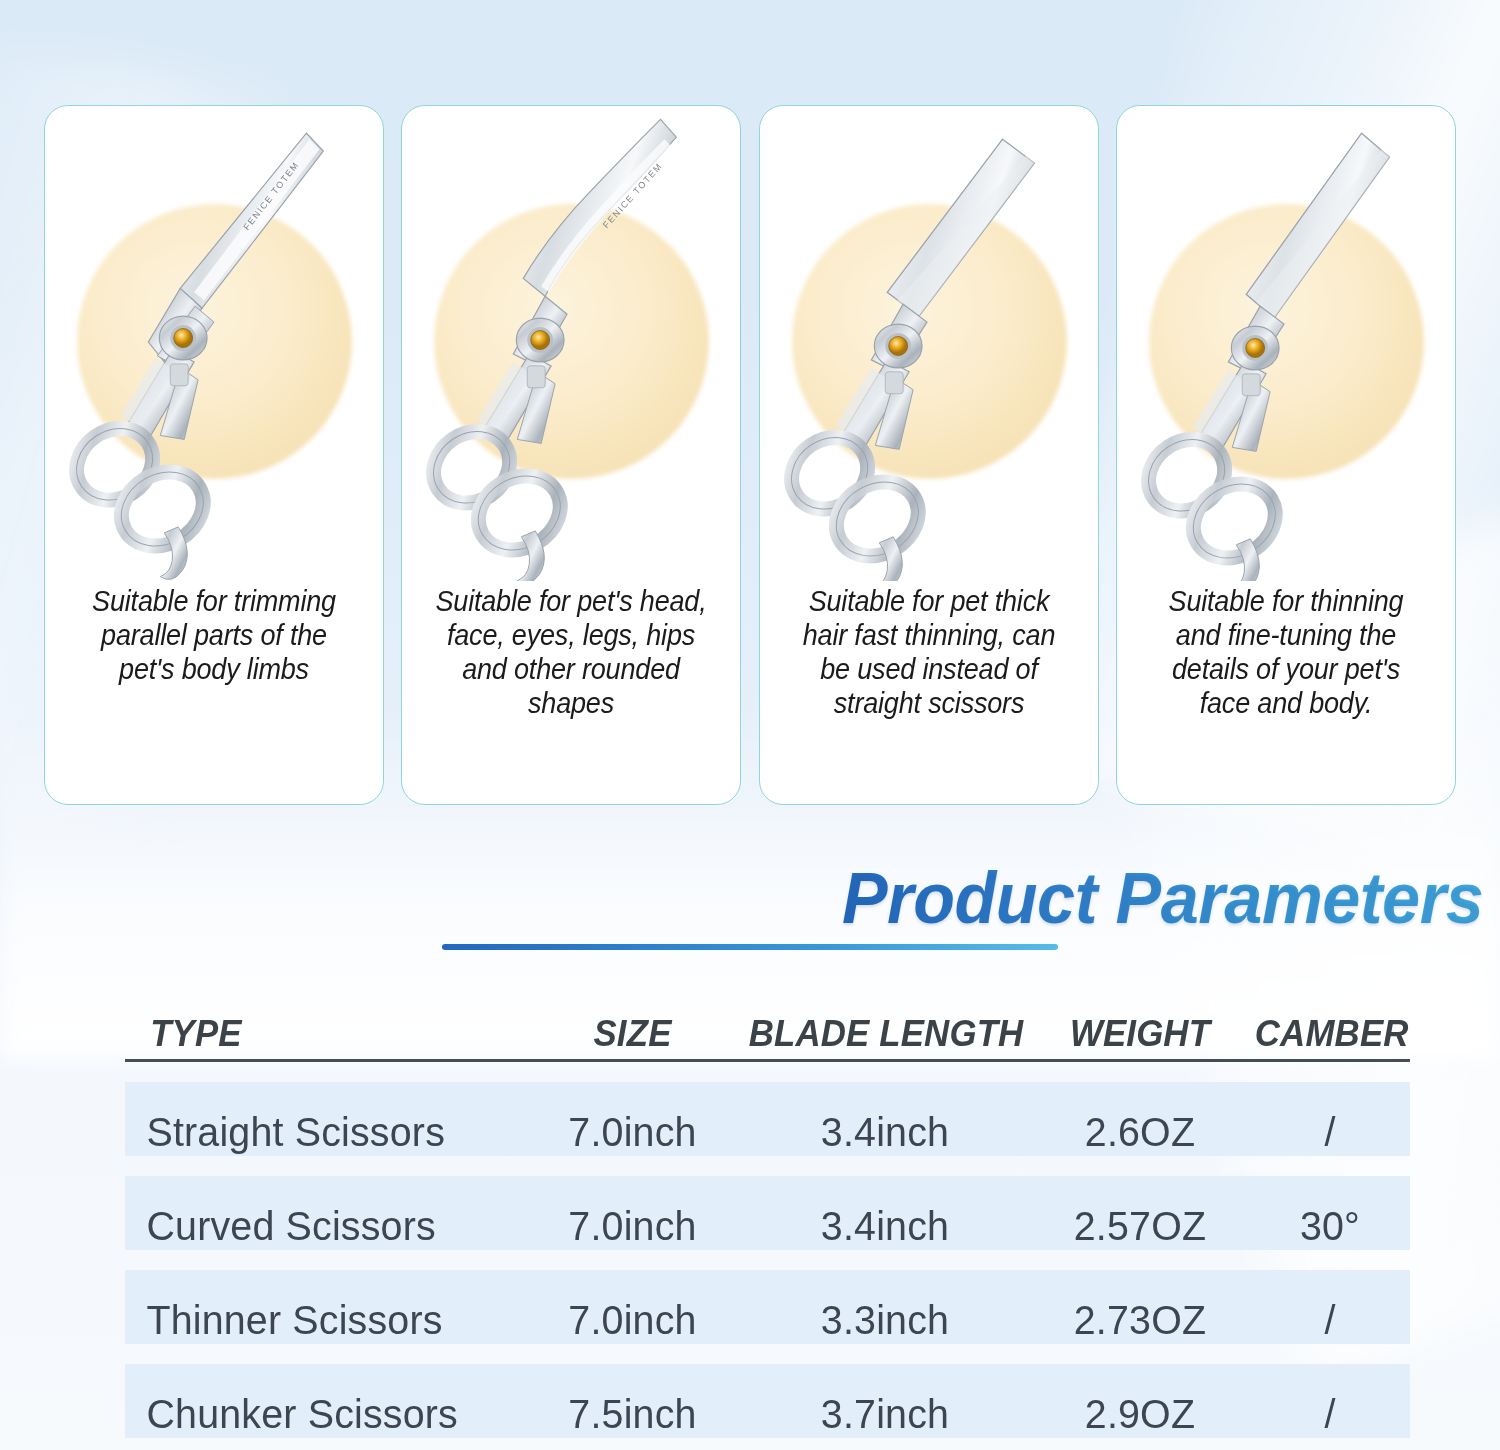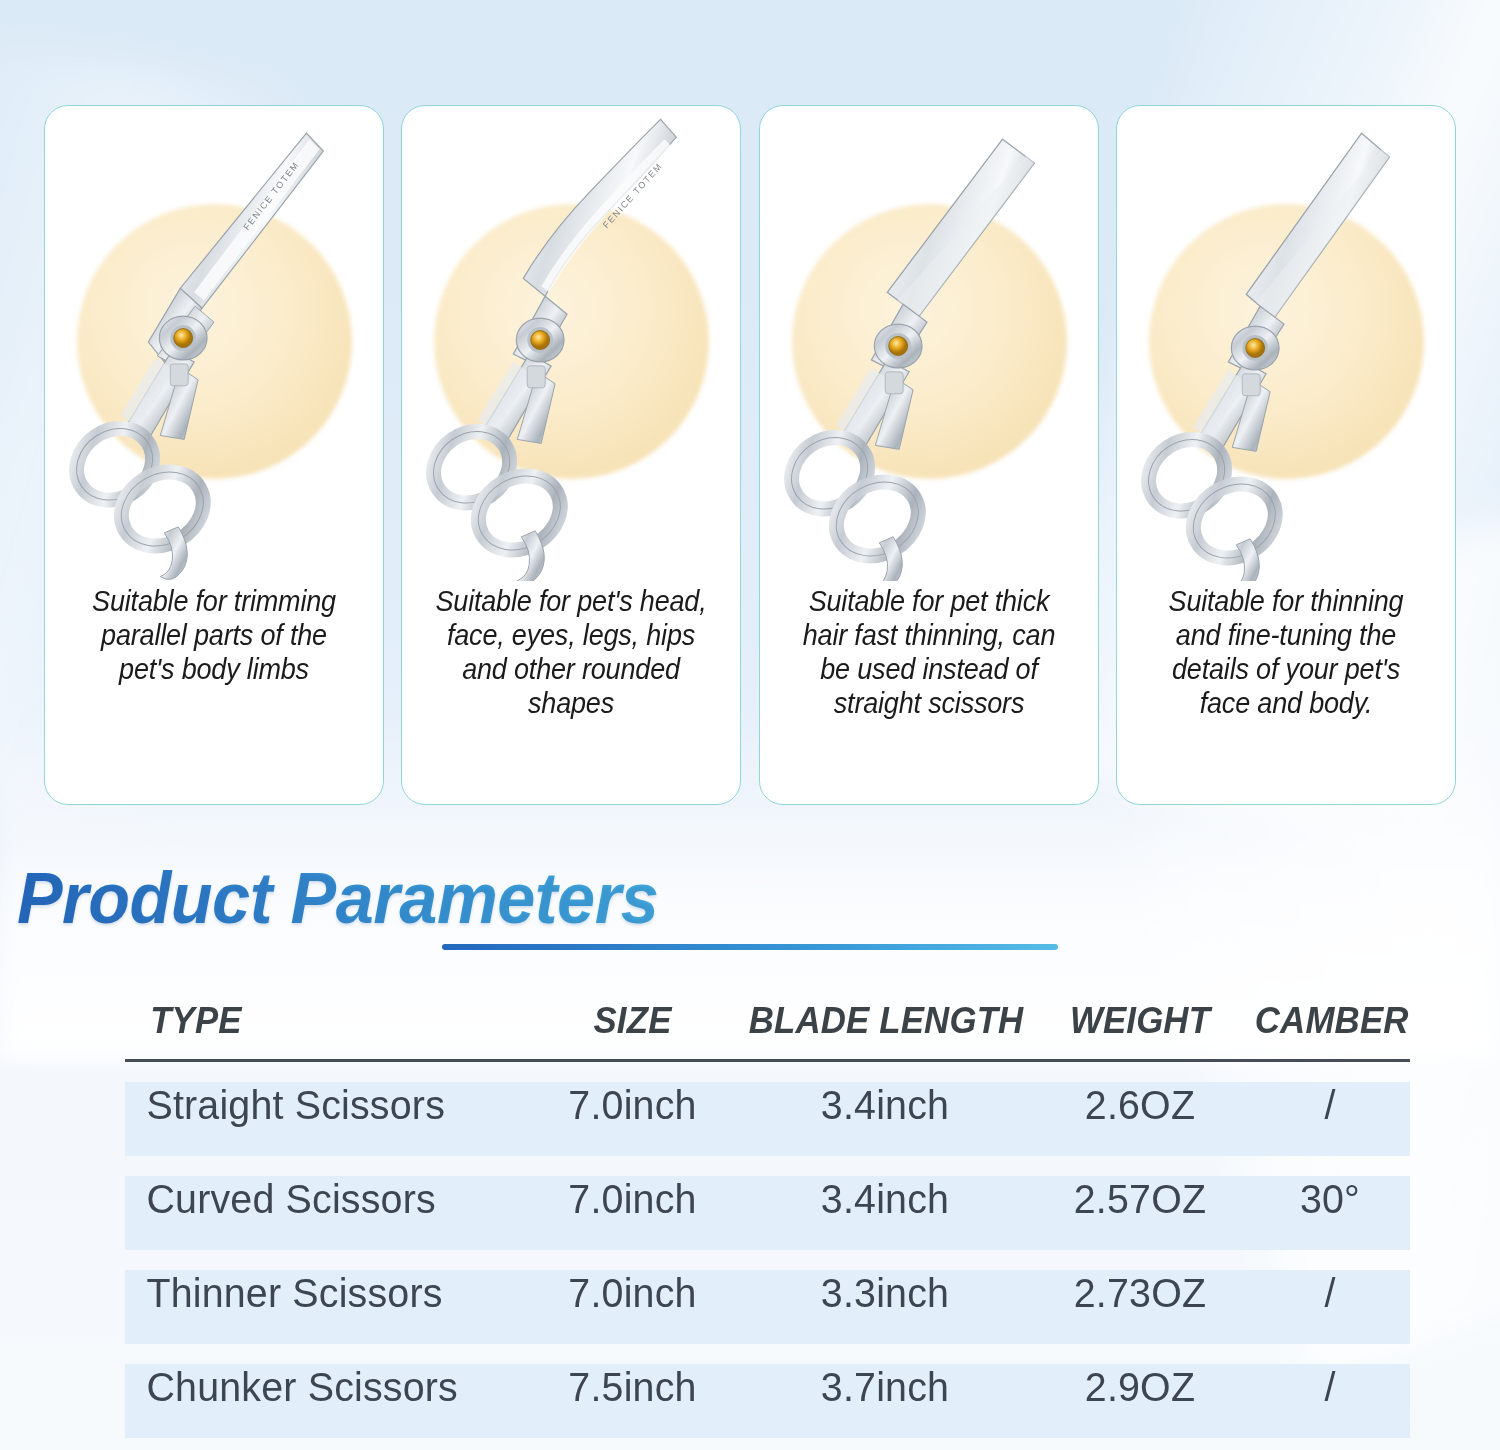--- a/index.html
+++ b/index.html
@@ -133,21 +133,21 @@
     transform: scaleX(0.9);
     transform-origin: center top;
   }
 
   
   #title-block {
     position: absolute;
     top: 862px;
     left: 0;
     width: 1500px;
-    text-align: left;
+    text-align: right;
   }
   #title-text {
     display: inline-block;
     font-family: "Liberation Sans Narrow", "Liberation Sans", sans-serif;
     font-weight: bold;
     font-style: italic;
     font-size: 72px;
     line-height: 1.0;
     letter-spacing: -0.5px;
     transform: scaleX(0.95);
@@ -168,21 +168,21 @@
 
   
   #params-table {
     position: absolute;
     top: 1000px;
     left: 125px;
     width: 1285px;
   }
   .tbl-row {
     display: flex;
-    align-items: flex-start;
+    align-items: flex-end;
     width: 100%;
     box-sizing: border-box;
   }
   .tbl-head {
     height: 62px;
     border-bottom: 3px solid #454d56;
     padding-bottom: 4px;
   }
   .tbl-head .cell {
     font-family: "Liberation Sans Narrow", "Liberation Sans", sans-serif;

